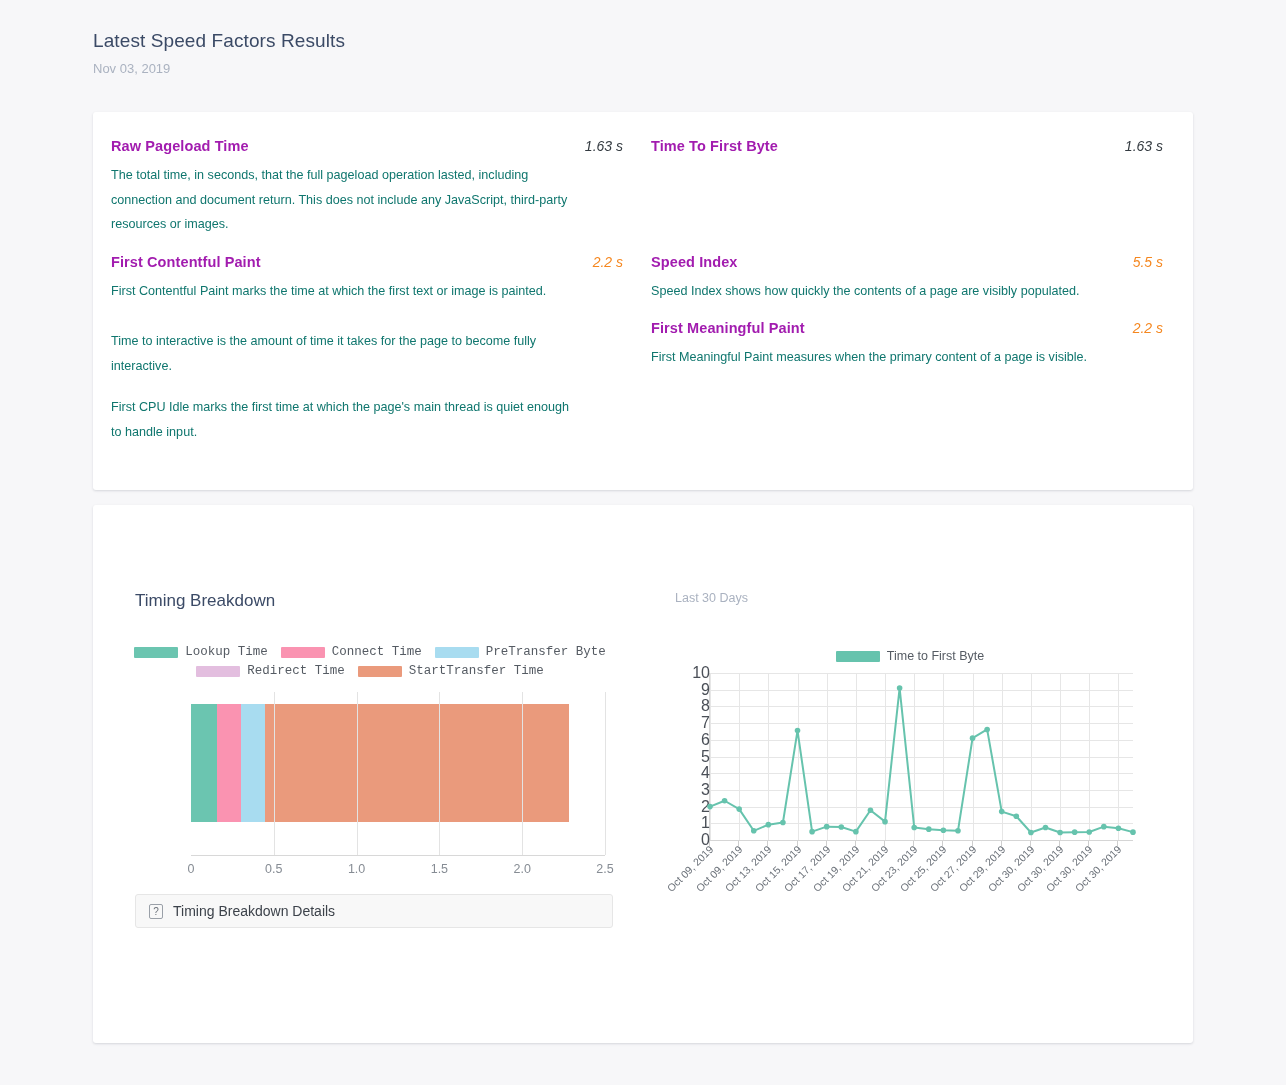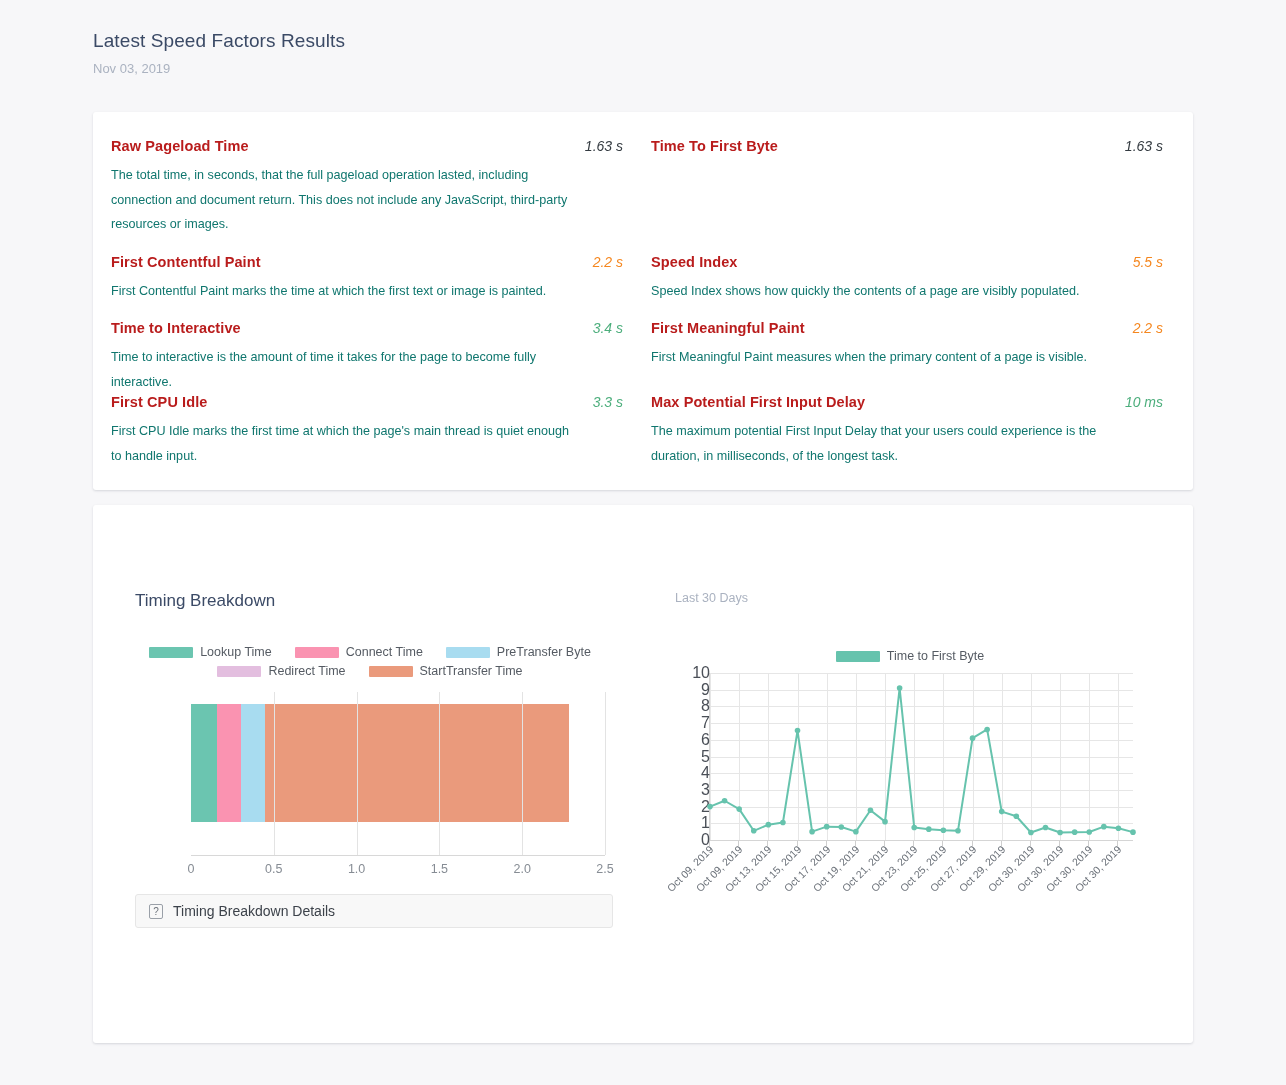--- a/index.html
+++ b/index.html
@@ -34,21 +34,21 @@
   .metrics-grid {
     display: grid; grid-template-columns: 1fr 1fr;
     column-gap: 28px; padding: 26px 30px 0 18px;
   }
   .metric { padding: 0 0 0 0; margin-bottom: 0; }
   .metric-row {
     display: flex; align-items: baseline; justify-content: space-between;
     gap: 12px;
   }
   .metric-name {
-    font-size: 14.5px; font-weight: bold; color: #b91c1c;
+    font-size: 14.5px; font-weight: bold; color: #a21caf;
     letter-spacing: .1px;
   }
   .metric-value { font-size: 14px; color: #333a40; white-space: nowrap; font-style: italic; }
   .metric-value.orange { color: #f5871f; }
   .metric-value.green  { color: #4cae7c; }
   .metric-desc {
     margin-top: 9px; font-size: 12.6px; color: #0f766e;
     line-height: 1.95; max-width: 470px;
   }
   .m-slot { min-height: 66px; }
@@ -61,21 +61,21 @@
   }
   .chart-title {
     font-size: 17px; color: #3b4a66; font-weight: 400; margin: 0 0 4px 0;
   }
   .chart-sub { font-size: 12.5px; color: #aab2c0; margin-bottom: 6px; }
 
   
   .legend { margin-top: 34px; width: 470px; }
   .legend-line {
     display: flex; justify-content: center; align-items: center;
-    gap: 23px; margin-bottom: 5px; flex-wrap: nowrap;
+    gap: 13px; margin-bottom: 5px; flex-wrap: nowrap; font-family: Liberation Mono, monospace;
   }
   .legend-item { display: flex; align-items: center; gap: 7px; }
   .legend-swatch { width: 44px; height: 11px; border-radius: 1px; display: block; }
   .legend-label { font-size: 12.5px; color: #555b63; white-space: nowrap; }
 
   
   .bar-chart { position: relative; width: 470px; height: 190px; margin-top: 14px; }
   .bar-plot {
     position: absolute; left: 56px; right: 0; top: 0; bottom: 26px;
     border-bottom: 1px solid #d8d8d8;
@@ -169,46 +169,31 @@
           <div class="metric-desc">First Contentful Paint marks the time at which the first text or image is painted.</div>
         </div>
         <div class="metric m-slot">
           <div class="metric-row">
             <span class="metric-name">Speed Index</span>
             <span class="metric-value orange">5.5 s</span>
           </div>
           <div class="metric-desc">Speed Index shows how quickly the contents of a page are visibly populated.</div>
         </div>
         <div class="metric m-slot">
-          <div class="metric-row">
-            <span class="metric-name">Time to Interactive</span>
-            <span class="metric-value green">3.4 s</span>
-          </div>
           <div class="metric-desc">Time to interactive is the amount of time it takes for the page to become fully interactive.</div>
         </div>
         <div class="metric m-slot">
           <div class="metric-row">
             <span class="metric-name">First Meaningful Paint</span>
             <span class="metric-value orange">2.2 s</span>
           </div>
           <div class="metric-desc">First Meaningful Paint measures when the primary content of a page is visible.</div>
         </div>
         <div class="metric m-slot tall">
-          <div class="metric-row">
-            <span class="metric-name">First CPU Idle</span>
-            <span class="metric-value green">3.3 s</span>
-          </div>
           <div class="metric-desc">First CPU Idle marks the first time at which the page's main thread is quiet enough to handle input.</div>
-        </div>
-        <div class="metric m-slot tall">
-          <div class="metric-row">
-            <span class="metric-name">Max Potential First Input Delay</span>
-            <span class="metric-value green">10 ms</span>
-          </div>
-          <div class="metric-desc">The maximum potential First Input Delay that your users could experience is the duration, in milliseconds, of the longest task.</div>
         </div>
       </div>
   </div>
 
   <div class="card" id="charts-card">
     <div class="charts-wrap">
 
       <div>
         <div class="chart-title">Timing Breakdown</div>
 

